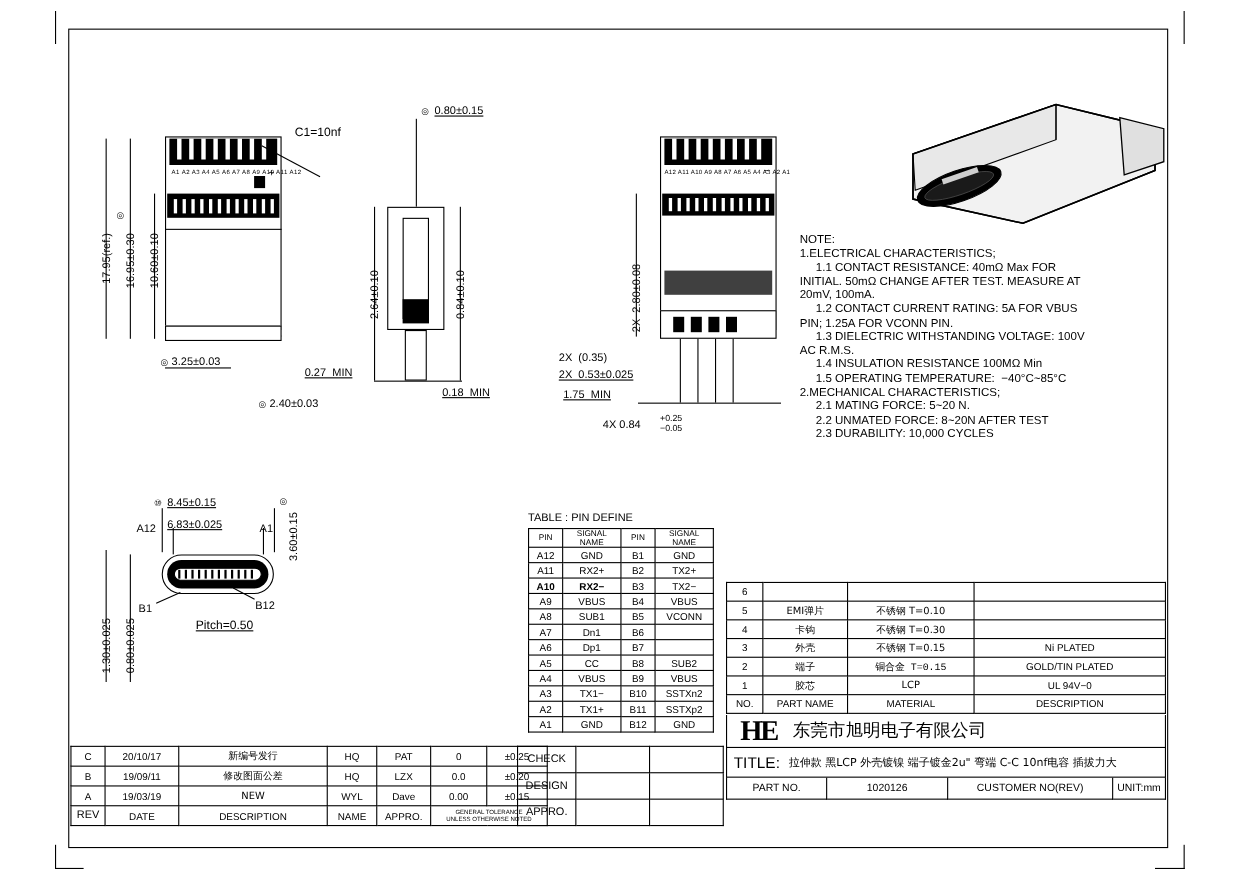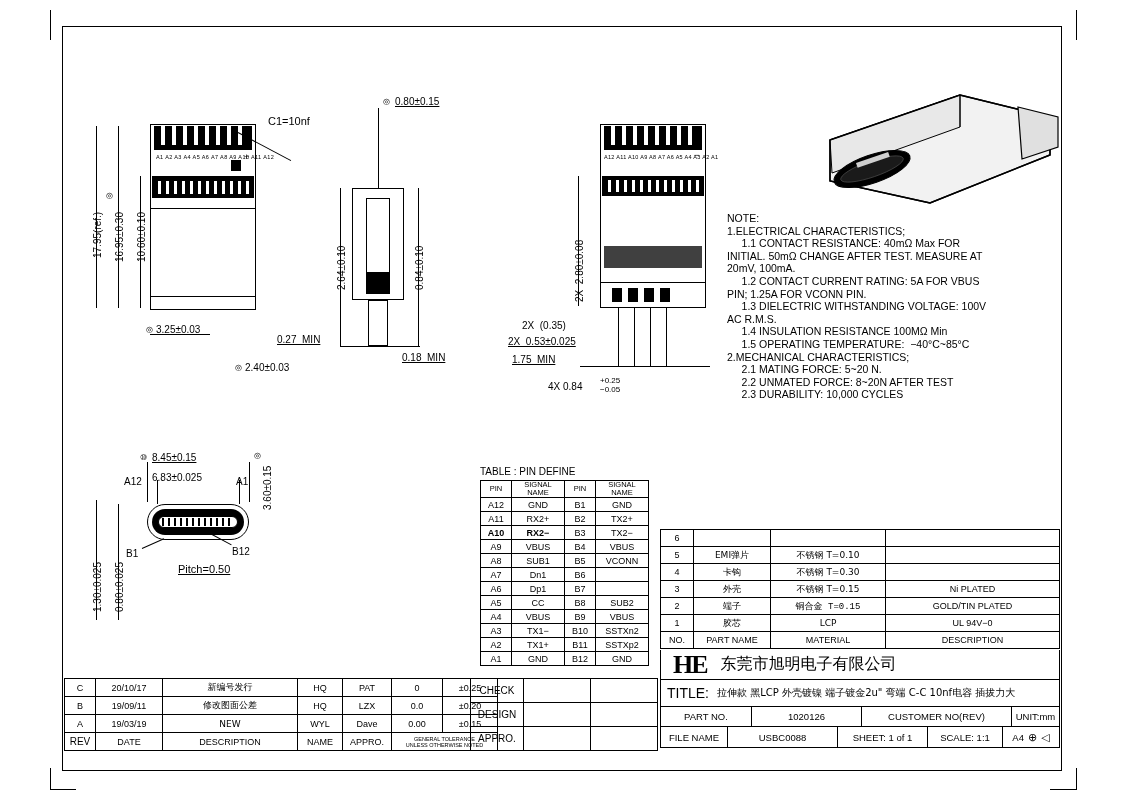--- a/index.html
+++ b/index.html
@@ -167,21 +167,21 @@
     <div class="blk" style="left:644px;top:288px;width:10px;height:14px;"></div>
     <div class="blk" style="left:660px;top:288px;width:10px;height:14px;"></div>
     <div class="ln vl" style="left:618px;top:308px;height:58px;"></div>
     <div class="ln vl" style="left:634px;top:308px;height:58px;"></div>
     <div class="ln vl" style="left:650px;top:308px;height:58px;"></div>
     <div class="ln vl" style="left:666px;top:308px;height:58px;"></div>
     <div class="ln hl" style="left:580px;top:366px;width:130px;"></div>
 
     <div class="ln vl" style="left:578px;top:176px;height:130px;"></div>
     <div class="lbl vert" style="left:574px;top:302px;">2X  2.80±0.08</div>
-    <div class="lbl" style="left:508px;top:320px;margin-left:14px;">2X  (0.35)</div>
+    <div class="lbl" style="left:508px;top:320px;">2X  (0.35)</div>
     <div class="lbl" style="left:508px;top:336px;text-decoration:underline;">2X  0.53±0.025</div>
     <div class="lbl" style="left:512px;top:354px;text-decoration:underline;">1.75  MIN</div>
     <div class="lbl" style="left:548px;top:381px;">4X 0.84</div>
     <div class="lbl xs" style="left:600px;top:375px;">+0.25</div>
     <div class="lbl xs" style="left:600px;top:384px;">−0.05</div>
   </div>
 
   <div>
     <svg width="260" height="130" style="position:absolute;left:810px;top:85px;">
       <polygon points="20,55 150,10 240,32 240,70 120,118 20,96" fill="#f2f2f2" stroke="#000" stroke-width="1.4"></polygon>
@@ -191,21 +191,21 @@
       <ellipse cx="62" cy="84" rx="33" ry="8" transform="rotate(-19 62 84)" fill="#1a1a1a" stroke="#555" stroke-width="0.6"></ellipse>
       <rect x="46" y="78" width="34" height="5" transform="rotate(-19 46 78)" fill="#cfcfcf"></rect>
       <line x1="150" y1="10" x2="150" y2="42" stroke="#000" stroke-width="1"></line>
       <polygon points="208,22 248,32 248,62 212,74" fill="#e0e0e0" stroke="#000" stroke-width="1.2"></polygon>
     </svg>
   </div>
 
   <div>
     <div class="lbl" style="left:140px;top:452px;font-size:8px;">⑩</div>
     <div class="lbl" style="left:152px;top:452px;text-decoration:underline;">8.45±0.15</div>
-    <div class="lbl" style="left:152px;top:472px;">6.83±0.025</div>
+    <div class="lbl" style="left:152px;top:472px;text-decoration:underline;">6.83±0.025</div>
     <div class="lbl" style="left:124px;top:476px;">A12</div>
     <div class="lbl" style="left:236px;top:476px;">A1</div>
     <div class="lbl" style="left:254px;top:450px;font-size:8px;">◎</div>
     <div class="lbl vert" style="left:262px;top:510px;">3.60±0.15</div>
 
     <div class="ln vl" style="left:147px;top:462px;height:40px;"></div>
     <div class="ln vl" style="left:249px;top:462px;height:40px;"></div>
     <div class="ln vl" style="left:157px;top:480px;height:24px;"></div>
     <div class="ln vl" style="left:239px;top:480px;height:24px;"></div>
 
@@ -397,31 +397,20 @@
     <div style="position:absolute;left:0;top:0;width:400px;height:27px;border:1px solid #000;border-top:0;box-sizing:border-box;display:flex;align-items:center;">
       <span style="font-size:14px;margin-left:6px;">TITLE:</span>
       <span class="cn" style="font-size:10px;margin-left:8px;">拉伸款 黑LCP 外壳镀镍 端子镀金2u" 弯端 C-C 10nf电容 插拔力大</span>
     </div>
     <div style="position:absolute;left:0;top:27px;width:400px;height:20px;box-sizing:border-box;display:flex;">
       <div style="width:92px;border:1px solid #000;border-top:0;box-sizing:border-box;font-size:9.5px;display:flex;align-items:center;justify-content:center;">PART NO.</div>
       <div style="width:110px;border:1px solid #000;border-left:0;border-top:0;box-sizing:border-box;font-size:9.5px;display:flex;align-items:center;justify-content:center;">1020126</div>
       <div style="width:150px;border:1px solid #000;border-left:0;border-top:0;box-sizing:border-box;font-size:9.5px;display:flex;align-items:center;justify-content:center;">CUSTOMER NO(REV)</div>
       <div style="flex:1;border:1px solid #000;border-left:0;border-top:0;box-sizing:border-box;font-size:9.5px;display:flex;align-items:center;justify-content:center;">UNIT:mm</div>
     </div>
-    <div style="position:absolute;left:0;top:47px;width:400px;height:21px;box-sizing:border-box;display:flex;">
-      <div style="width:68px;border:1px solid #000;border-top:0;box-sizing:border-box;font-size:9.5px;display:flex;align-items:center;justify-content:center;">FILE NAME</div>
-      <div style="width:110px;border:1px solid #000;border-left:0;border-top:0;box-sizing:border-box;font-size:9.5px;display:flex;align-items:center;justify-content:center;">USBC0088</div>
-      <div style="width:90px;border:1px solid #000;border-left:0;border-top:0;box-sizing:border-box;font-size:9.5px;display:flex;align-items:center;justify-content:center;">SHEET:  1  of  1</div>
-      <div style="width:75px;border:1px solid #000;border-left:0;border-top:0;box-sizing:border-box;font-size:9.5px;display:flex;align-items:center;justify-content:center;">SCALE: 1:1</div>
-      <div style="flex:1;border:1px solid #000;border-left:0;border-top:0;box-sizing:border-box;font-size:9.5px;display:flex;align-items:center;justify-content:center;gap:4px;">
-        <span>A4</span>
-        <span style="font-size:11px;">⊕</span>
-        <span style="font-size:11px;">◁</span>
-      </div>
-    </div>
   </div>
 
   <table id="rev-table">
     <tbody id="rev-table-body">
         <tr>
           <td style="width: 26px;">C</td>
           <td style="width: 62px;">20/10/17</td>
           <td class="cn" style="width: 130px;">新编号发行</td>
           <td style="width: 40px;">HQ</td>
           <td style="width: 44px;">PAT</td>

